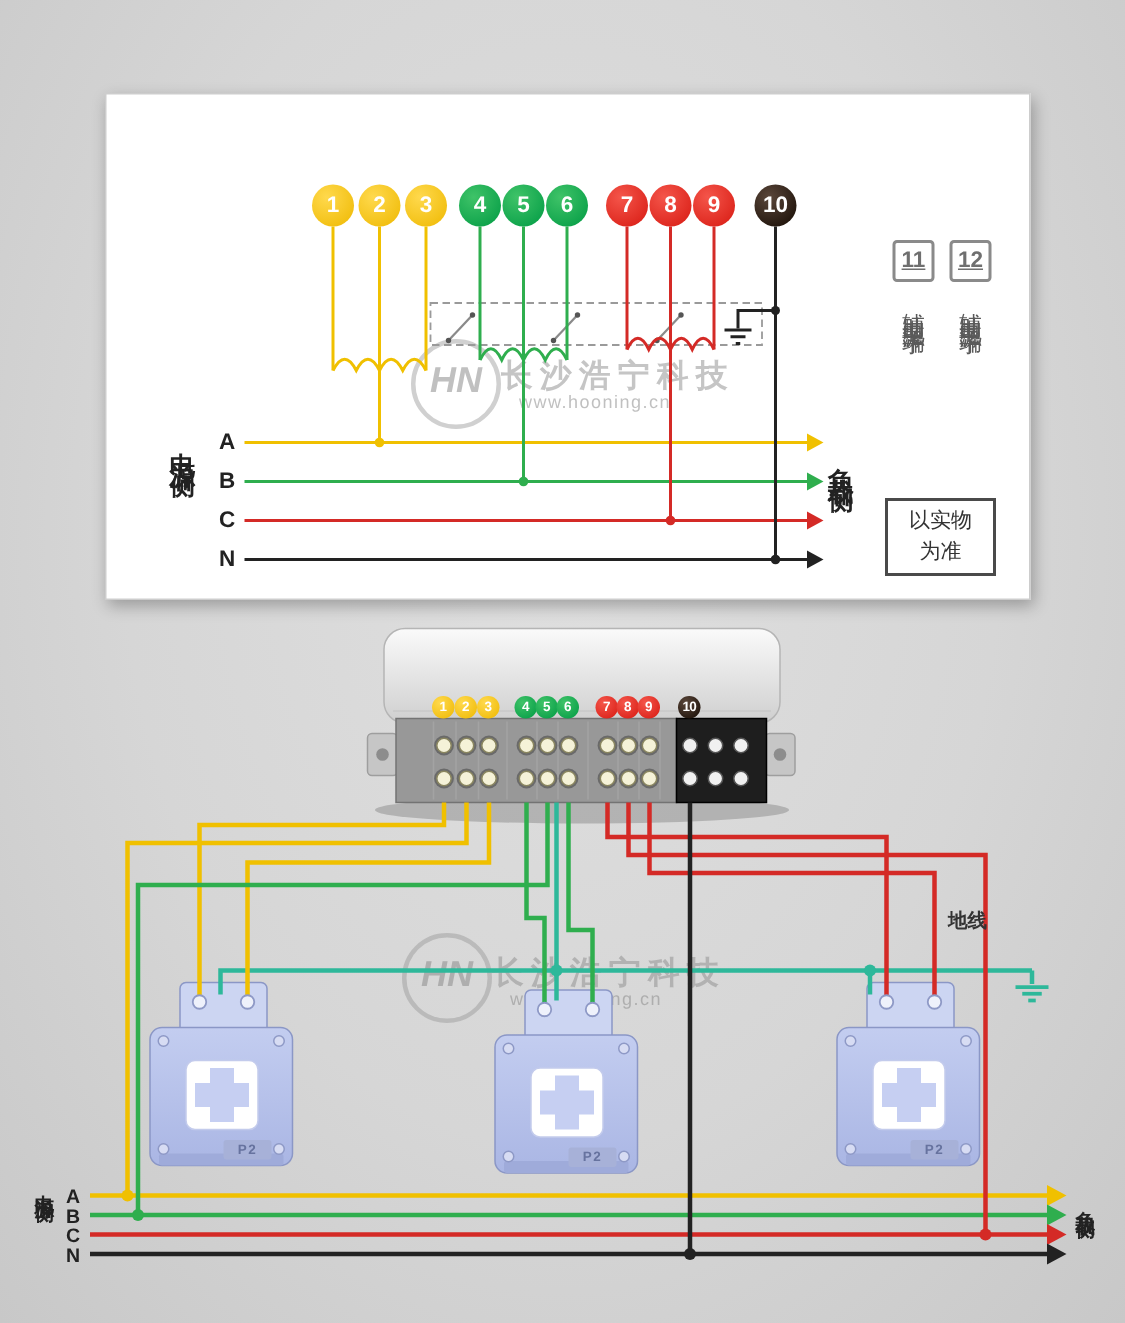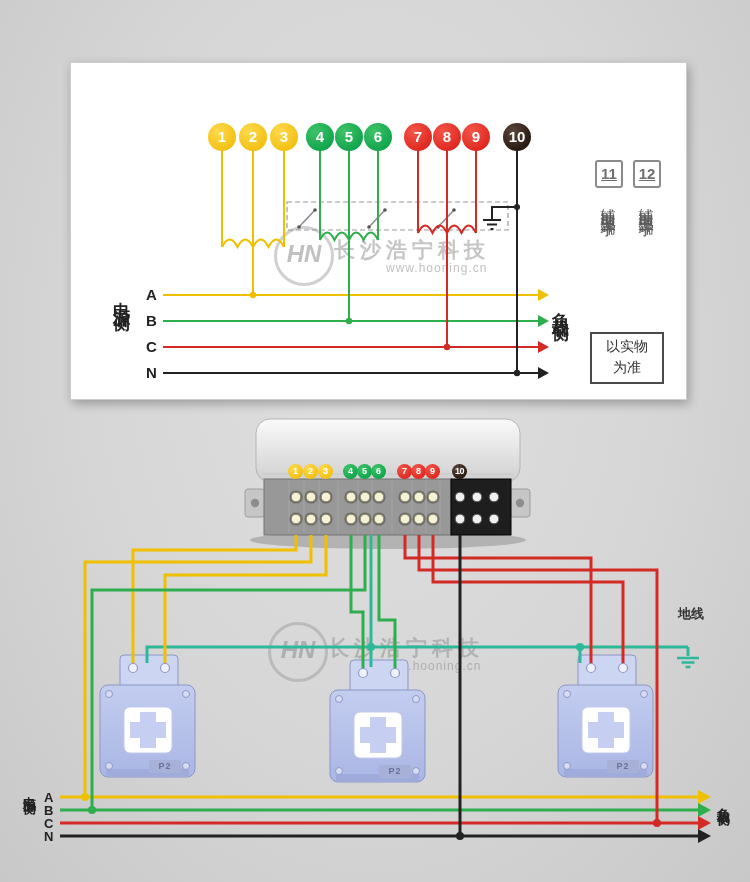--- a/index.html
+++ b/index.html
@@ -20,21 +20,21 @@
   .c-k{background:radial-gradient(circle at 35% 30%,#5a463a,#140a02);}
   .vtext{position:absolute;writing-mode:vertical-rl;text-orientation:upright;color:#222;}
   .auxbox{position:absolute;width:24px;height:24px;border:2px solid #8a8a8a;border-radius:3px;
           color:#6f6f6f;font-weight:bold;font-size:15px;line-height:24px;text-align:center;background:#fff;text-decoration:underline;}
   .notebox{position:absolute;left:590px;top:332px;width:70px;height:46px;border:2px solid #4a4a4a;
            background:#fff;text-align:center;font-size:14px;line-height:21px;color:#333;padding-top:2px;}
   .phase-l{position:absolute;font-weight:bold;color:#222;}
   .wm-logo{position:absolute;width:54px;height:54px;border:3px solid rgba(150,150,150,.45);border-radius:50%;
            color:rgba(140,140,140,.55);font-style:italic;font-weight:bold;font-size:24px;line-height:50px;text-align:center;}
   .wm-brand{position:absolute;font-size:21px;font-weight:bold;letter-spacing:5px;color:rgba(140,140,140,.5);}
-  .wm-url{position:absolute;font-size:12px;color:rgba(140,140,140,.55);letter-spacing:1px;margin-left:40px;}
+  .wm-url{position:absolute;font-size:12px;color:rgba(140,140,140,.55);letter-spacing:1px;}
   .p2{position:absolute;width:32px;height:13px;background:#a7b1d8;border-radius:2px;color:#67739f;
       font-size:9px;line-height:13px;font-weight:bold;text-align:center;letter-spacing:1px;}
   .gnd-l{position:absolute;font-size:13px;font-weight:bold;color:#333;}
 </style>
 </head>
 <body>
 
 <div id="stage">
 
   <div class="panel"></div>
@@ -329,21 +329,21 @@
   <div class="term sm c-g" style="left:371px;top:464px;">6</div>
   <div class="term sm c-r" style="left:397px;top:464px;">7</div>
   <div class="term sm c-r" style="left:411px;top:464px;">8</div>
   <div class="term sm c-r" style="left:425px;top:464px;">9</div>
   <div class="term sm c-k" style="left:452px;top:464px;letter-spacing:-0.5px;">10</div>
 
   <div class="p2" style="left:149px;top:760px;">P2</div>
   <div class="p2" style="left:379px;top:765px;">P2</div>
   <div class="p2" style="left:607px;top:760px;">P2</div>
 
-  <div class="gnd-l" style="left:678px;top:605px;">地线</div>
+  <div class="gnd-l" style="left:632px;top:605px;">地线</div>
 
   <div class="vtext" style="left:20px;top:786px;font-size:13px;font-weight:bold;letter-spacing:3px;">电源侧</div>
   <div class="phase-l" style="left:44px;top:790px;font-size:13px;">A</div>
   <div class="phase-l" style="left:44px;top:803px;font-size:13px;">B</div>
   <div class="phase-l" style="left:44px;top:816px;font-size:13px;">C</div>
   <div class="phase-l" style="left:44px;top:829px;font-size:13px;">N</div>
   <div class="vtext" style="left:714px;top:797px;font-size:13px;font-weight:bold;letter-spacing:3px;">负载侧</div>
 
 </div>
 

